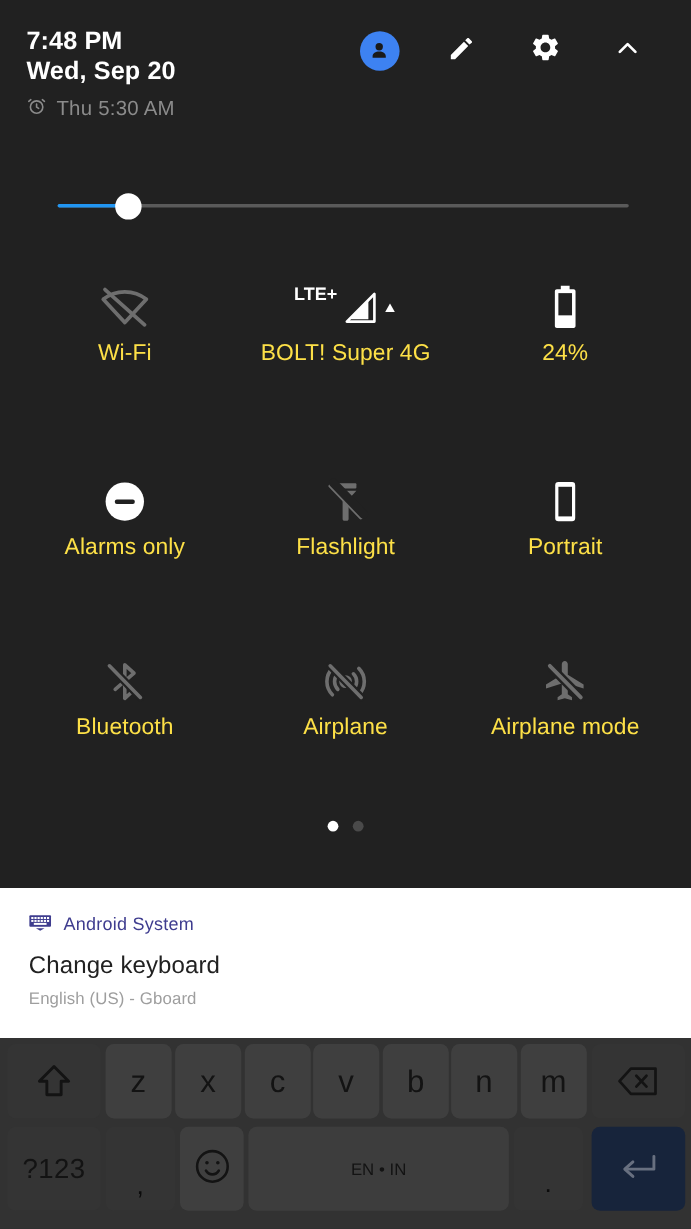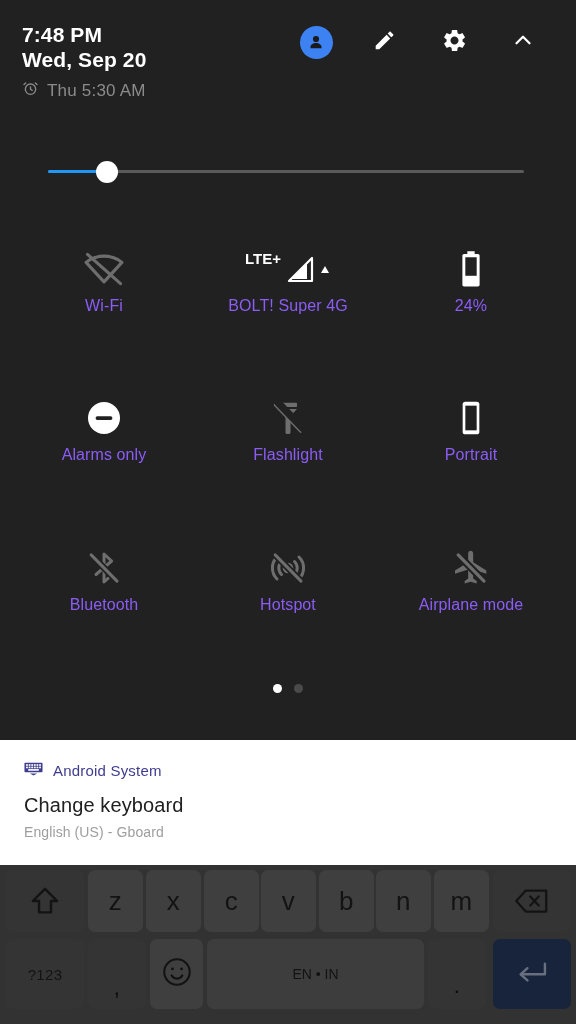--- a/index.html
+++ b/index.html
@@ -66,27 +66,27 @@
 
   
   .tile {
     position:absolute; width:160px; height:110px;
     display:flex; flex-direction:column; align-items:center;
   }
   .tile-icon {
     height:56px; display:flex; align-items:center; justify-content:center;
   }
   .tile-label {
-    font-size:16px; color:#8b5cf6; text-align:right;
+    font-size:19px; color:#fde047; text-align:right;
     white-space:nowrap; letter-spacing:.1px;
   }
   .col0 { left:24px;  }
   .col1 { left:208px; }
   .col2 { left:391px; }
-  .row0 { top:241px; }
+  .row0 { top:228px; }
   .row1 { top:390px; }
   .row2 { top:540px; }
 
   #lte-group { display:flex; align-items:flex-start; gap:5px; }
   #lte-text {
     font-size:15px; font-weight:bold; color:#ffffff; line-height:14px;
   }
 
   
   #page-dots {
@@ -131,21 +131,21 @@
     position:absolute; border-radius:7px;
     display:flex; align-items:center; justify-content:center;
   }
   .key-letter   { background:#5e5e5e; }
   .key-fn       { background:#4d4d4d; }
   .key-space    { background:#5b5b5b; }
   .key-enter    { background:#233557; }
   .key-text {
     font-size:26px; color:#1c1c1c; font-weight:normal; letter-spacing:.3px;
   }
-  .key-text-sm { font-size:15px; }
+  .key-text-sm { font-size:23px; }
   .key-text-space { font-size:14px; color:#1c1c1c; }
   .key-text-tiny { font-size:22px; color:#111; }
 
   #row-letters .key { top:5px; height:62px; }
   #row-bottom  .key { top:74px; height:70px; }
 </style>
 </head>
 <body>
 
 <div id="qs-panel">
@@ -292,21 +292,21 @@
   <div class="tile col1 row2">
     <div class="tile-icon">
       <svg width="40" height="40" viewBox="0 0 24 24" fill="none" stroke="#6e6e6e" stroke-width="1.8" stroke-linecap="round">
         <circle cx="12" cy="12" r="2.3"></circle>
         <path d="M8.1 8.1a5.5 5.5 0 000 7.8M15.9 15.9a5.5 5.5 0 000-7.8"></path>
         <path d="M5.4 5.4a9.3 9.3 0 000 13.2M18.6 18.6a9.3 9.3 0 000-13.2"></path>
         <path d="M4.3 4.1 L19.8 19.9" stroke="#212121" stroke-width="4"></path>
         <path d="M4.3 4.1 L19.8 19.9" stroke="#6e6e6e" stroke-width="1.8"></path>
       </svg>
     </div>
-    <div class="tile-label">Hotspot</div>
+    <div class="tile-label">Airplane</div>
   </div>
 
   <div class="tile col2 row2">
     <div class="tile-icon">
       <svg width="40" height="40" viewBox="0 0 24 24">
         <path d="M21.2 15.4v-1.9l-7.9-4.9V3.3c0-.9-.7-1.6-1.5-1.6s-1.5.7-1.5 1.6v5.3l-7.9 4.9v1.9l7.9-2.5v5.4l-2.1 1.5v1.5l3.6-1 3.6 1v-1.5l-2.1-1.5v-5.4l7.9 2.5z" fill="#6e6e6e"></path>
         <path d="M4.3 4.1 L19.8 19.9" stroke="#212121" stroke-width="4.4" stroke-linecap="round" fill="none"></path>
         <path d="M4.3 4.1 L19.8 19.9" stroke="#6e6e6e" stroke-width="1.9" stroke-linecap="round" fill="none"></path>
       </svg>
     </div>

